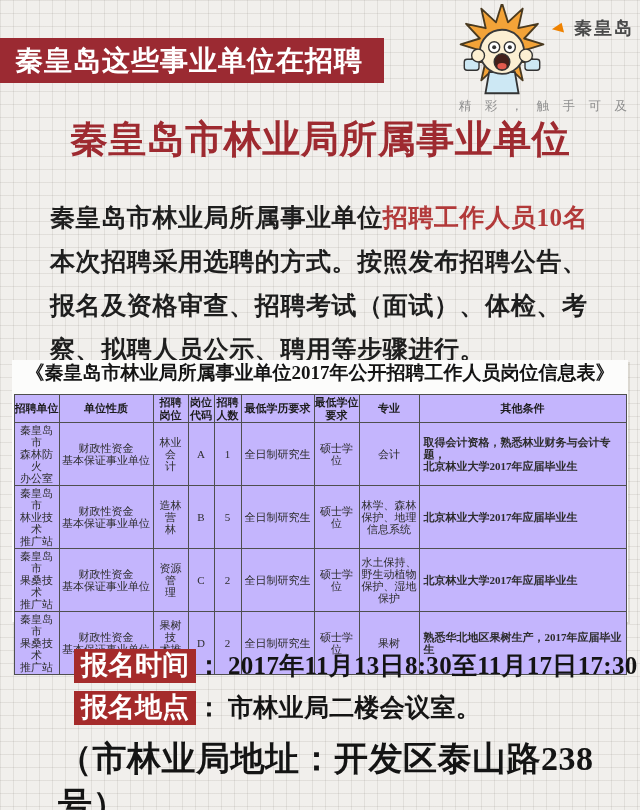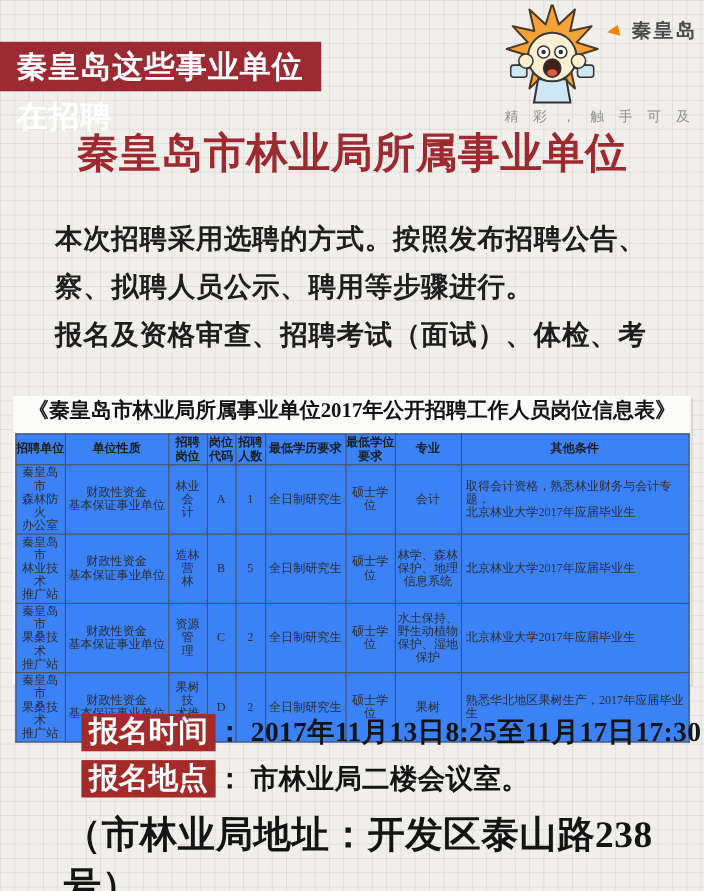--- a/index.html
+++ b/index.html
@@ -6,21 +6,21 @@
   body{width:640px;height:810px;overflow:hidden;
        font-family:"Liberation Serif","DejaVu Serif",serif;}
   .page{position:relative;width:640px;height:810px;
         background-color:#f1efec;
         background-image:
           linear-gradient(rgba(150,148,142,0.18) 1px, transparent 1px),
           linear-gradient(90deg, rgba(150,148,142,0.18) 1px, transparent 1px);
         background-size:13px 13px;}
 
   
-  .banner{position:absolute;left:0;top:38px;width:292px;height:45px;
+  .banner{position:absolute;left:0;top:38px;width:384px;height:45px;
           background:#9b2a32;}
   .banner span{display:block;padding-left:15px;line-height:45px;
           font-family:"Liberation Sans","DejaVu Sans",sans-serif;
           font-weight:bold;font-size:28px;color:#ffffff;letter-spacing:1px;}
 
   
   .logo{position:absolute;right:6px;top:4px;width:178px;height:102px;}
   .logo-row{display:flex;align-items:flex-start;}
   .mascot{flex:0 0 auto;}
   .logo-texts{flex:1;text-align:right;padding-top:16px;margin-left:-10px;}
@@ -52,28 +52,28 @@
   .intro-line{height:44px;line-height:44px;font-size:25px;font-weight:600;
           letter-spacing:0.6px;white-space:nowrap;}
   .red-run{color:#b23a3a;}
 
   
   .card{position:absolute;left:12px;top:360px;width:616px;height:262px;
         background:#fcfcfb;box-shadow:2px 2px 0 rgba(120,110,90,0.18);}
   .card-title{text-align:center;font-weight:bold;
         font-size:19px;color:#141414;letter-spacing:0;}
   table.jobs{margin:8px auto 0;border-collapse:collapse;table-layout:fixed;
-        width:612px;background:#3b82f6;}
+        width:612px;background:#c4b5fd;}
   table.jobs th,table.jobs td{border:1px solid #4f4f4f;white-space:pre-line;
         overflow:hidden;vertical-align:middle;}
   table.jobs th{font-size:11px;font-weight:bold;line-height:12.5px;
         padding:1px 0;color:#1c1c1c;text-align:center;}
   table.jobs td{font-size:11px;line-height:12px;padding:1px 2px;
         color:#2d2d2d;text-align:center;}
-  table.jobs td.other{text-align:left;padding:1px 4px;}
+  table.jobs td.other{text-align:left;padding:1px 4px;font-weight:bold;}
   tr.hh{height:26px;} tr.r0{height:40px;} tr.r1{height:51px;}
   tr.r2{height:50px;} tr.r3{height:41px;}
 
   
   .footer{position:absolute;left:74px;top:648px;width:540px;}
   .footer-row{height:42px;white-space:nowrap;}
   .tag{display:inline-block;background:#a52b2b;color:#ffffff;
         font-weight:bold;font-size:27px;line-height:32px;padding:0 7px 2px 7px;
         vertical-align:middle;}
   .sep{font-weight:bold;font-size:26px;color:#141414;vertical-align:middle;}
@@ -114,23 +114,26 @@
           <span>秦皇岛</span>
         </div>
       </div>
     </div>
     <div class="logo-tagline">精 彩 ， 触 手 可 及</div>
   </div>
 
   <div class="headline">秦皇岛市林业局所属事业单位</div>
 
   <div class="intro">
+    <div class="intro-line">
+      <span>秦皇岛市林业局所属事业单位</span><span class="red-run">招聘工作人员10名</span>
+    </div>
     <div class="intro-line">本次招聘采用选聘的方式。按照发布招聘公告、</div>
+    <div class="intro-line">报名及资格审查、招聘考试（面试）、体检、考</div>
     <div class="intro-line">察、拟聘人员公示、聘用等步骤进行。</div>
-    <div class="intro-line">报名及资格审查、招聘考试（面试）、体检、考</div>
   </div>
 
   <div class="card">
     <div class="card-title">《秦皇岛市林业局所属事业单位2017年公开招聘工作人员岗位信息表》</div>
     <table class="jobs">
       <colgroup>
         <col style="width:45px">
           <col style="width:94px">
           <col style="width:35px">
         <col style="width:26px">
@@ -223,21 +226,21 @@
           <td>硕士学位</td>
           <td>果树</td>
           <td class="other">熟悉华北地区果树生产，2017年应届毕业生</td>
         </tr>
       </tbody>
     </table>
   </div>
 
   <div class="footer">
     <div class="footer-row">
-      <span class="tag">报名时间</span><span class="sep">：</span><span class="value">2017年11月13日8:25至11月17日17:30</span>
+      <span class="tag">报名时间</span><span class="sep">：</span><span class="value">2017年11月13日8:30至11月17日17:30</span>
     </div>
     <div class="footer-row">
       <span class="tag">报名地点</span><span class="sep">：</span><span class="value">市林业局二楼会议室。</span>
     </div>
     <div class="note">（市林业局地址：开发区泰山路238号）</div>
   </div>
 
 </div>
 
 </body></html>

